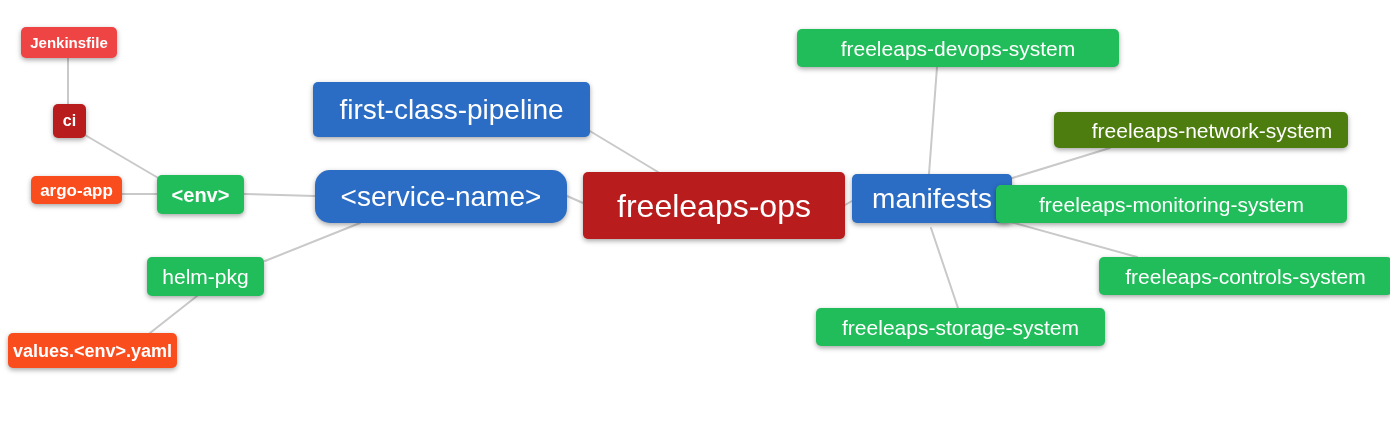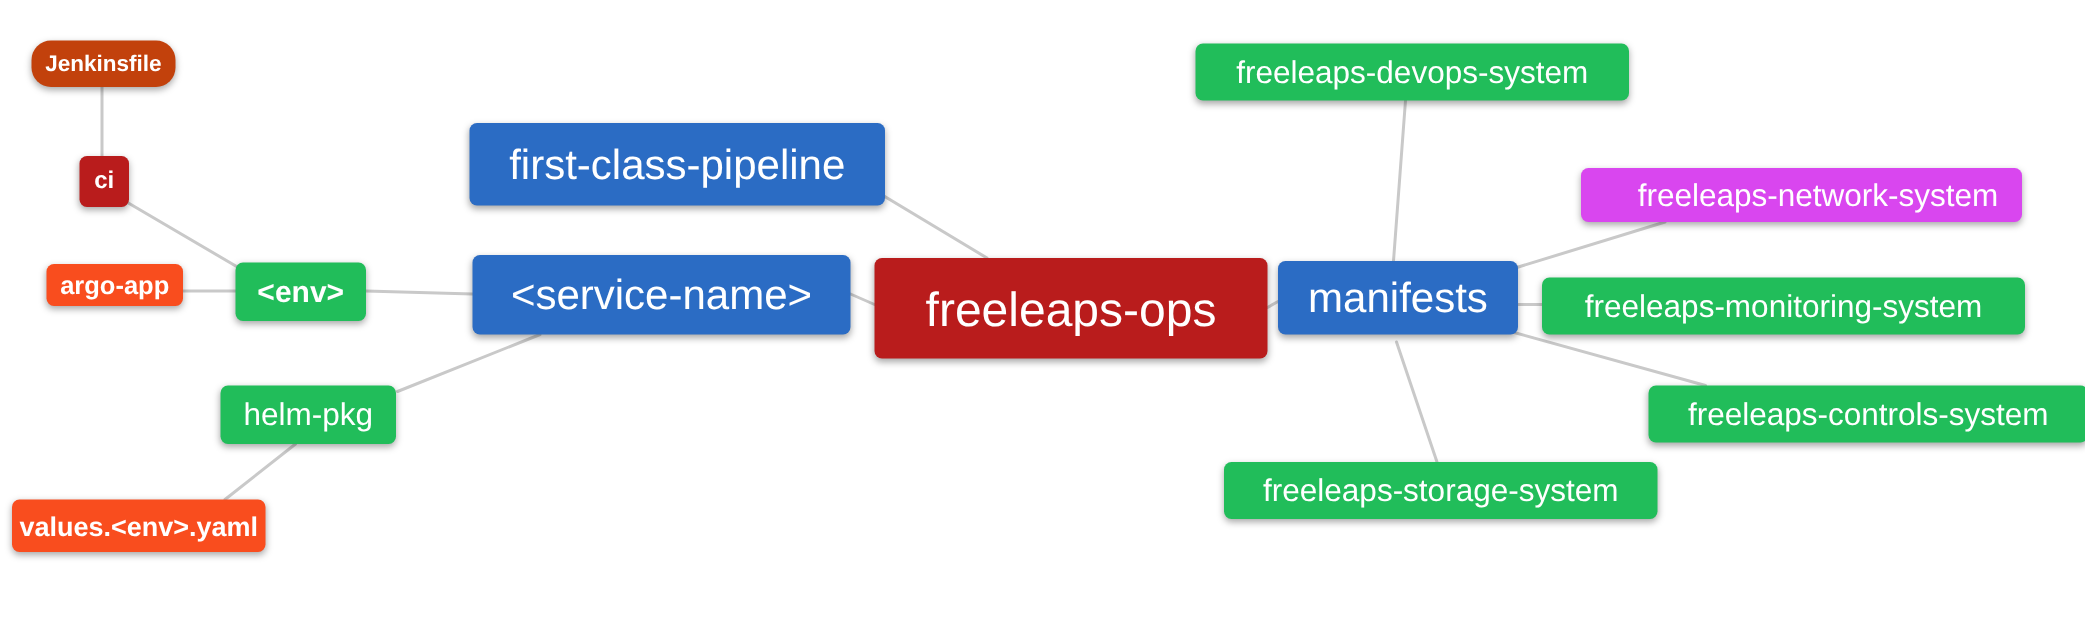--- a/index.html
+++ b/index.html
@@ -45,26 +45,26 @@
     padding: 0 6px;
   }
   
   .n-jenkinsfile { left: 21px;  top: 27px;  width: 96px;  height: 31px; font-size: 15px; font-weight: 700; }
   .n-ci          { left: 53px;  top: 104px; width: 33px;  height: 34px; font-size: 16px; font-weight: 700; }
   .n-argo-app    { left: 31px;  top: 176px; width: 91px;  height: 28px; font-size: 17px; font-weight: 700; }
   .n-env         { left: 157px; top: 175px; width: 87px;  height: 39px; font-size: 20px; font-weight: 700; }
   .n-helm-pkg    { left: 147px; top: 257px; width: 117px; height: 39px; font-size: 21px; font-weight: 400; }
   .n-values      { left: 8px;   top: 333px; width: 169px; height: 35px; font-size: 18px; font-weight: 700; }
   .n-pipeline    { left: 313px; top: 34px;  width: 277px; height: 55px; font-size: 28px; font-weight: 400; margin-top: 48px; }
-  .n-service     { left: 315px; top: 170px; width: 252px; height: 53px; font-size: 28px; font-weight: 400; }
+  .n-service     { left: 315px; top: 170px; width: 252px; height: 53px; font-size: 28px; font-weight: 400; border-radius: 15px; }
   .n-root        { left: 583px; top: 172px; width: 262px; height: 67px; font-size: 32px; font-weight: 400; }
   .n-manifests   { left: 852px; top: 174px; width: 160px; height: 49px; font-size: 28px; font-weight: 400; }
-  .n-devops      { left: 797px; top: 29px;  width: 289px; height: 38px; font-size: 21px; font-weight: 400; }
+  .n-devops      { left: 797px; top: 29px;  width: 322px; height: 38px; font-size: 21px; font-weight: 400; }
   .n-network     { left: 1054px;top: 112px; width: 294px; height: 36px; font-size: 21px; font-weight: 400; }
-  .n-monitoring  { left: 996px;top: 185px; width: 322px; height: 38px; font-size: 21px; font-weight: 400; margin-left: 32px; }
+  .n-monitoring  { left: 996px;top: 185px; width: 351px; height: 38px; font-size: 21px; font-weight: 400; }
   .n-controls    { left: 1062px;top: 257px; width: 293px; height: 38px; font-size: 21px; font-weight: 400; margin-left: 37px; }
   .n-storage     { left: 816px; top: 308px; width: 289px; height: 38px; font-size: 21px; font-weight: 400; }
 </style>
 </head>
 <body>
 
 <div class="canvas">
 
   <svg class="edges" viewBox="0 0 1390 421" xmlns="http://www.w3.org/2000/svg">
     <line x1="68" y1="58" x2="68" y2="104"></line>
@@ -76,29 +76,29 @@
     <line x1="520" y1="89" x2="658" y2="172"></line>
     <line x1="567" y1="196" x2="583" y2="203"></line>
     <line x1="845" y1="205" x2="852" y2="201"></line>
     <line x1="937" y1="67" x2="929" y2="174"></line>
     <line x1="1009" y1="179" x2="1110" y2="148"></line>
     <line x1="1012" y1="203" x2="1053" y2="203"></line>
     <line x1="1007" y1="221" x2="1137" y2="257"></line>
     <line x1="931" y1="228" x2="958" y2="308"></line>
   </svg>
 
-  <div class="node n-jenkinsfile" style="background-color: #c2410c; border-radius: 13px;">Jenkinsfile</div>
+  <div class="node n-jenkinsfile" style="background-color: #ef4444;">Jenkinsfile</div>
   <div class="node n-ci" style="background-color: #b91c1c;">ci</div>
   <div class="node n-argo-app" style="background-color: rgb(249, 77, 30);">argo-app</div>
   <div class="node n-env" style="background-color: rgb(33, 189, 90);">&lt;env&gt;</div>
   <div class="node n-helm-pkg" style="background-color: rgb(33, 189, 90);">helm-pkg</div>
   <div class="node n-values" style="background-color: rgb(249, 77, 30);">values.&lt;env&gt;.yaml</div>
   <div class="node n-pipeline" style="background-color: rgb(43, 108, 196);">first-class-pipeline</div>
   <div class="node n-service" style="background-color: rgb(43, 108, 196);">&lt;service-name&gt;</div>
   <div class="node n-root" style="background-color: #b91c1c;">freeleaps-ops</div>
   <div class="node n-manifests" style="background-color: rgb(43, 108, 196);">manifests</div>
   <div class="node n-devops" style="background-color: rgb(33, 189, 90);">freeleaps-devops-system</div>
-  <div class="node n-network" style="background-color: #d946ef; padding-left: 28px;">freeleaps-network-system</div>
+  <div class="node n-network" style="background-color: #4d7c0f; padding-left: 28px;">freeleaps-network-system</div>
   <div class="node n-monitoring" style="background-color: rgb(33, 189, 90);">freeleaps-monitoring-system</div>
   <div class="node n-controls" style="background-color: rgb(33, 189, 90);">freeleaps-controls-system</div>
   <div class="node n-storage" style="background-color: rgb(33, 189, 90);">freeleaps-storage-system</div>
 
 </div>
 
 </body></html>

